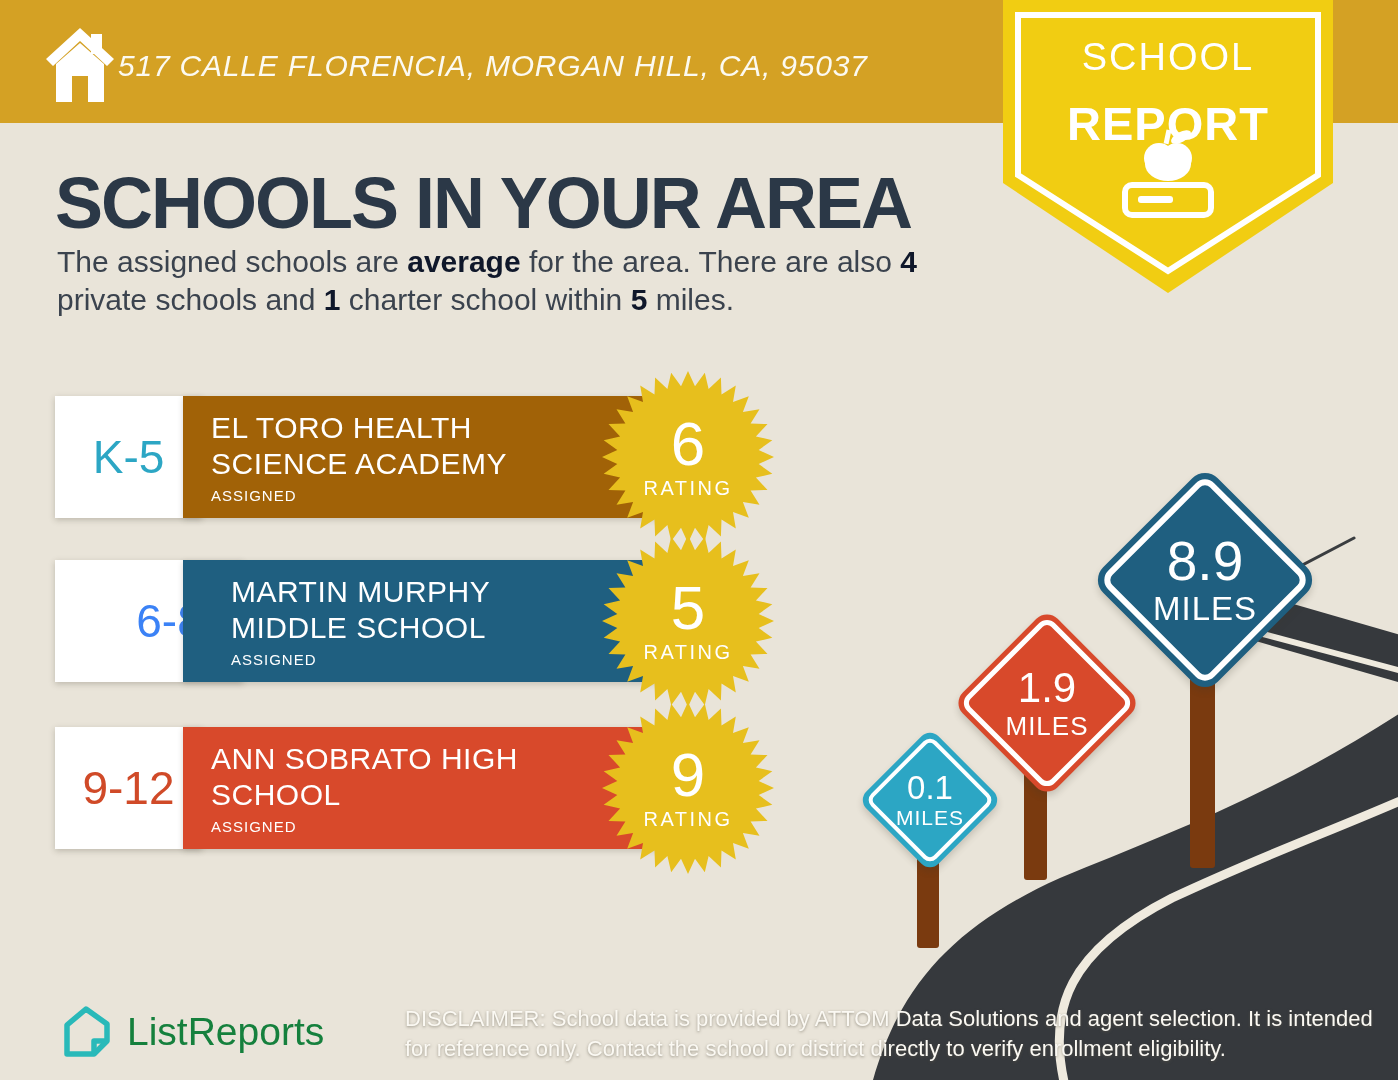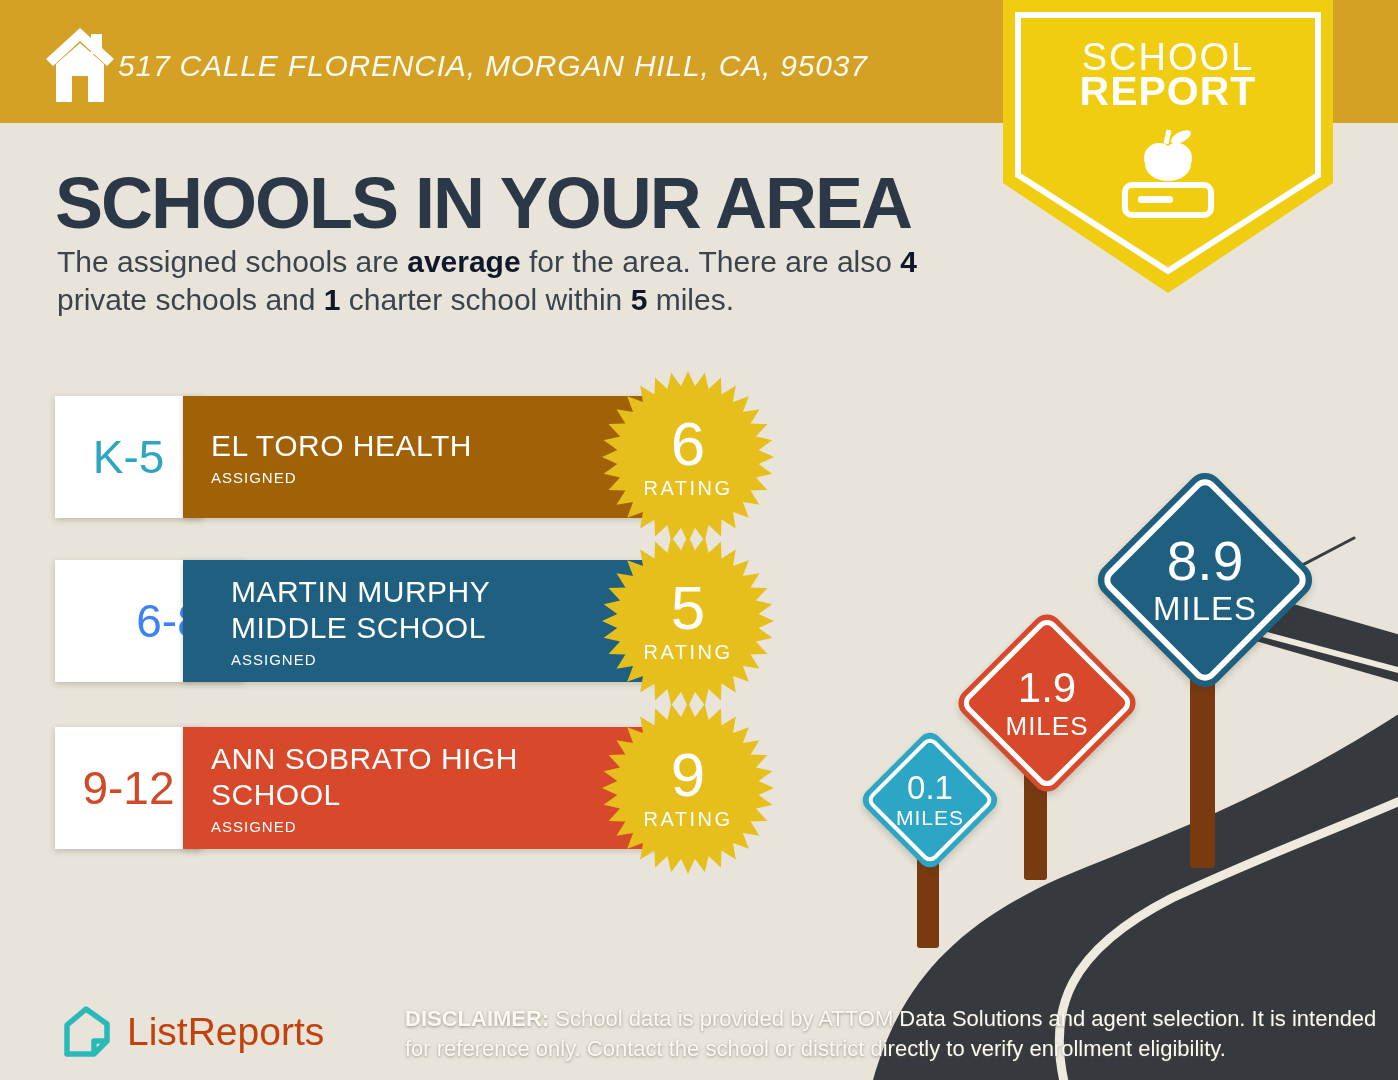--- a/index.html
+++ b/index.html
@@ -10,22 +10,22 @@
   .header-bar{position:absolute;left:0;top:0;width:1398px;height:123px;background:#D4A124;z-index:2;}
   .house-icon{position:absolute;left:44px;top:26px;z-index:3;}
   .address{position:absolute;left:118px;top:49px;z-index:3;color:#FCFAF1;font-size:30px;
            letter-spacing:.8px;white-space:nowrap;font-style:italic;}
 
   
   .ribbon{position:absolute;left:1003px;top:0;width:330px;height:300px;z-index:4;}
   .ribbon svg.pennant{position:absolute;left:0;top:0;}
   .ribbon-line1{position:absolute;top:36px;width:100%;text-align:center;color:#fff;
                 font-size:38px;font-weight:400;letter-spacing:2px;}
-  .ribbon-line2{position:absolute;top:68px;width:100%;text-align:center;color:#fff;
-                font-size:41px;font-weight:700;letter-spacing:1px;}
+  .ribbon-line2{position:absolute;top:96px;width:100%;text-align:center;color:#fff;
+                font-size:47px;font-weight:700;letter-spacing:1px;}
   .applebook{position:absolute;left:117px;top:126px;}
 
   
   .title{position:absolute;left:55px;top:162px;z-index:2;color:#2B3847;font-size:72px;
          font-weight:700;letter-spacing:-2px;white-space:nowrap;}
   .subtitle{position:absolute;left:57px;top:243px;z-index:2;color:#3B434E;font-size:30px;
             line-height:38px;}
   .subtitle .accent{color:#0f172a;font-weight:700;}
 
   
@@ -67,24 +67,24 @@
   .sign-red .inner-border{border-radius:11px;}
   .sign-red .dist{font-size:42px;line-height:46px;}
   .sign-red .unit{font-size:26px;letter-spacing:1px;}
   .sign-blue{left:1124px;top:499px;width:162px;height:162px;background:#1F5F80;border-radius:18px;}
   .sign-blue .inner-border{border-radius:13px;border-width:6px;inset:6px;}
   .sign-blue .dist{font-size:55px;line-height:58px;}
   .sign-blue .unit{font-size:33px;letter-spacing:1px;}
 
   
   .brand{position:absolute;left:60px;top:1004px;display:flex;align-items:center;z-index:3;}
-  .brand-text{margin-left:13px;color:#c2410c;font-size:39px;}
+  .brand-text{margin-left:13px;color:#15803d;font-size:39px;}
   .disclaimer{position:absolute;left:405px;top:1004px;width:1010px;z-index:3;color:#FBF9F3;
               font-size:22px;line-height:30px;text-shadow:0 1px 3px rgba(95,90,75,.6);}
-  .disclaimer b{font-weight:700;margin-top:46px;}
+  .disclaimer b{font-weight:400;margin-top:46px;}
 </style>
 </head>
 <body>
 
 <div class="stage">
 
   <svg class="road-svg" width="1398" height="1080" viewBox="0 0 1398 1080">
 
     <path d="M 1230,603 L 1354,538" stroke="#3A3D40" stroke-width="3" fill="none" stroke-linecap="round"></path>
 
@@ -156,20 +156,21 @@
     <span>The assigned schools are </span><span class="accent">average</span><span> for the area. There are also </span><span class="accent">4</span><br>
     <span>private schools and </span><span class="accent">1</span><span> charter school within </span><span class="accent">5</span><span> miles.</span>
   </div>
 
   <div class="row row-1">
     <div class="grade-box">
       <span>K-5</span>
     </div>
     <div class="bar">
       <div class="school-name">EL TORO HEALTH</div>
+      <div class="school-name">SCIENCE ACADEMY</div>
       <div class="assigned">ASSIGNED</div>
     </div>
     <div class="starburst">
       <svg width="172" height="172" viewBox="0 0 172 172">
           <polygon points="86.0,0.0 93.0,15.3 102.8,1.7 106.6,18.1 118.9,6.5 119.5,23.4 133.8,14.5 131.0,31.1 146.8,25.2 140.9,41.0 157.5,38.2 148.6,52.5 165.5,53.1 153.9,65.4 170.3,69.2 156.7,79.0 172.0,86.0 156.7,93.0 170.3,102.8 153.9,106.6 165.5,118.9 148.6,119.5 157.5,133.8 140.9,131.0 146.8,146.8 131.0,140.9 133.8,157.5 119.5,148.6 118.9,165.5 106.6,153.9 102.8,170.3 93.0,156.7 86.0,172.0 79.0,156.7 69.2,170.3 65.4,153.9 53.1,165.5 52.5,148.6 38.2,157.5 41.0,140.9 25.2,146.8 31.1,131.0 14.5,133.8 23.4,119.5 6.5,118.9 18.1,106.6 1.7,102.8 15.3,93.0 0.0,86.0 15.3,79.0 1.7,69.2 18.1,65.4 6.5,53.1 23.4,52.5 14.5,38.2 31.1,41.0 25.2,25.2 41.0,31.1 38.2,14.5 52.5,23.4 53.1,6.5 65.4,18.1 69.2,1.7 79.0,15.3" fill="#E7BF1D"></polygon>
         </svg>
       <div class="star-text">
         <span class="star-num">6</span>
         <span class="star-label">RATING</span>
       </div>

